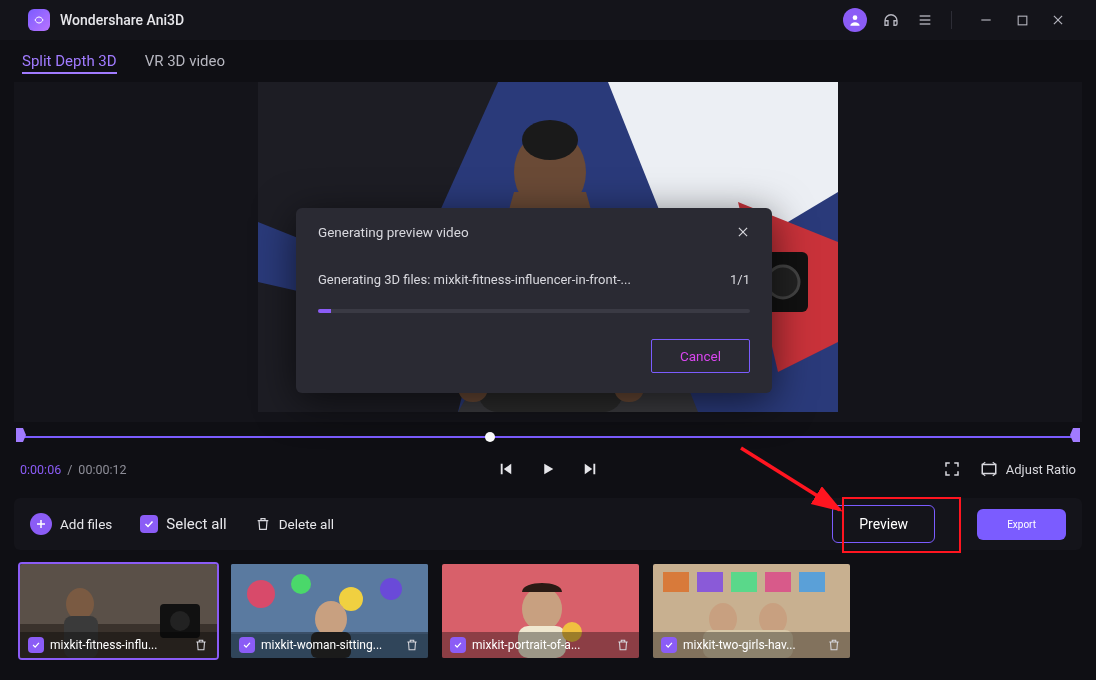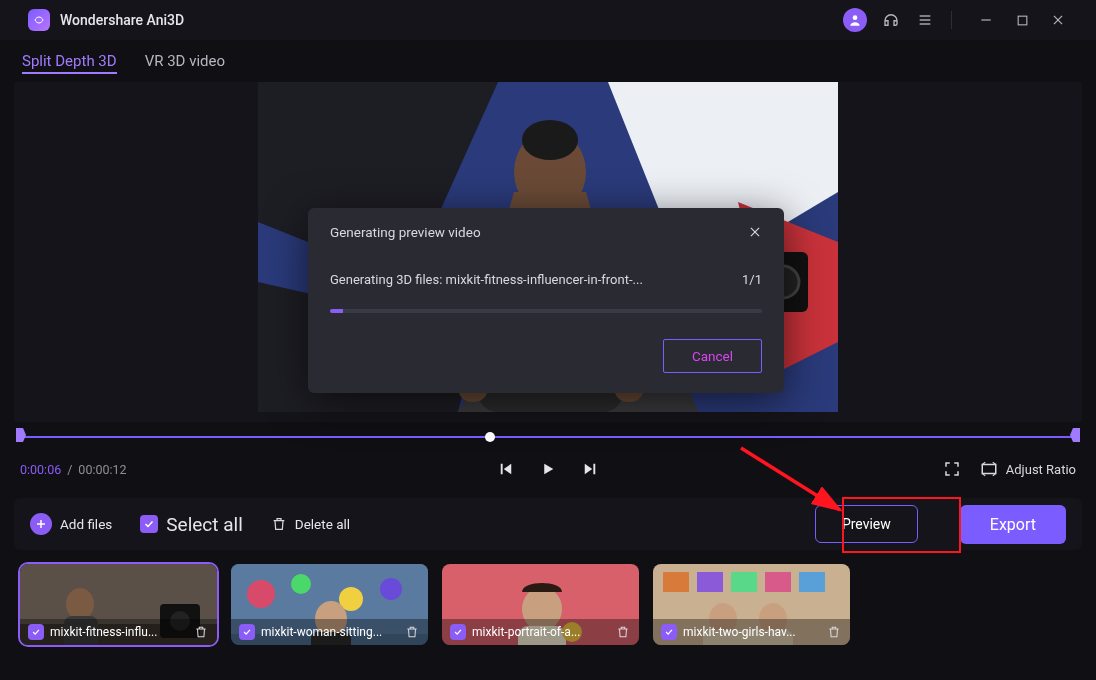--- a/index.html
+++ b/index.html
@@ -28,36 +28,36 @@
   .playhead { position:absolute; top:4px; width:10px; height:10px; border-radius:50%; background:#fff; left:44%; }
   .time-row { display:flex; align-items:center; margin: 8px 20px 0 20px; height:30px; }
   .time-cur { color:#8b5cf6; font-size:12.5px; }
   .time-sep { color:#8e8e98; font-size:12.5px; padding:0 6px; }
   .time-tot { color:#8e8e98; font-size:12.5px; }
   .play-ctrls { position:absolute; left:50%; transform:translateX(-50%); display:flex; gap:22px; }
   .ratio-ctrls { margin-left:auto; display:flex; align-items:center; gap:18px; color:#d8d8de; font-size:13px; }
   .toolbar { margin: 14px 14px 0 14px; height:52px; background:#14141a; border-radius:6px; display:flex; align-items:center; padding:0 16px; gap:28px; }
   .add-files { display:flex; align-items:center; gap:8px; font-size:13.5px; color:#e6e6ea; cursor:pointer; }
   .plus-badge { width:22px; height:22px; border-radius:50%; background:#8b5cf6; display:flex; align-items:center; justify-content:center; }
-  .sel-all { display:flex; align-items:center; gap:8px; font-size:19px; color:#e6e6ea; cursor:pointer; }
+  .sel-all { display:flex; align-items:flex-end; gap:8px; font-size:15px; color:#e6e6ea; cursor:pointer; }
   .chk { width:18px; height:18px; border-radius:4px; background:#8b5cf6; display:flex; align-items:center; justify-content:center; }
   .del-all { display:flex; align-items:center; gap:8px; font-size:13.5px; color:#e6e6ea; cursor:pointer; }
   .spacer { flex:1; }
   .btn-outline { border:1px solid #7b5cff; background:transparent; color:#fff; font-size:14px; padding:10px 26px; border-radius:6px; cursor:pointer; }
-  .btn-solid { background:#7b5cff; color:#fff; font-size:16px; padding:10px 30px; border-radius:6px; cursor:pointer; border:none; }
+  .btn-solid { background:#7b5cff; color:#fff; font-size:10px; padding:10px 30px; border-radius:6px; cursor:pointer; border:none; }
   .highlight-box { position:absolute; border:2px solid #ff1520; pointer-events:none; top:497px; left:842px; width:119px; height:56px; }
   .arrow { position:absolute; top:442px; left:735px; width:120px; height:80px; pointer-events:none; }
   .thumbs { display:flex; gap:14px; padding: 14px 20px 0 20px; }
-  .thumb { width:197px; height:81px; border-radius:8px; overflow:hidden; position:relative; }
+  .thumb { width:197px; height:94px; border-radius:2px; overflow:hidden; position:relative; }
   .thumb.sel { outline:2px solid #8b5cf6; }
   .thumb-bg { position:absolute; inset:0; }
   .thumb-footer { position:absolute; left:0; right:0; bottom:0; height:26px; background:rgba(0,0,0,.35); display:flex; align-items:center; padding:0 8px; gap:6px; }
   .thumb-name { font-size:12px; color:#fff; white-space:nowrap; overflow:hidden; text-overflow:ellipsis; flex:1; }
   .thumb-del { width:16px; height:16px; display:flex; align-items:center; justify-content:center; }
-  .dialog { position:absolute; width:476px; top:208px; left:308px; background:#2a2a33; border-radius:6px; padding:16px 22px 20px 22px; box-shadow:0 8px 40px rgba(0,0,0,.6); }
+  .dialog { position:absolute; width:476px; top:208px; left:296px; background:#2a2a33; border-radius:6px; padding:16px 22px 20px 22px; box-shadow:0 8px 40px rgba(0,0,0,.6); }
   .dlg-title-row { display:flex; align-items:center; }
   .dlg-title { font-size:13.5px; color:#d8d8de; }
   .dlg-close { margin-left:auto; cursor:pointer; }
   .dlg-msg-row { display:flex; align-items:center; margin-top:32px; font-size:13px; color:#d8d8de; }
   .dlg-counter { margin-left:auto; }
   .dlg-prog { height:4px; background:#3a3a44; border-radius:2px; margin-top:22px; position:relative; overflow:hidden; }
   .dlg-prog-fill { position:absolute; left:0; top:0; bottom:0; width:3%; background:#8b5cf6; }
   .dlg-actions { display:flex; justify-content:flex-end; margin-top:26px; }
   .dlg-cancel { border:1px solid #7b5cff; background:transparent; color:#d946ef; padding:8px 28px; border-radius:2px; font-size:13.5px; cursor:pointer; }
   svg { display:block; }

